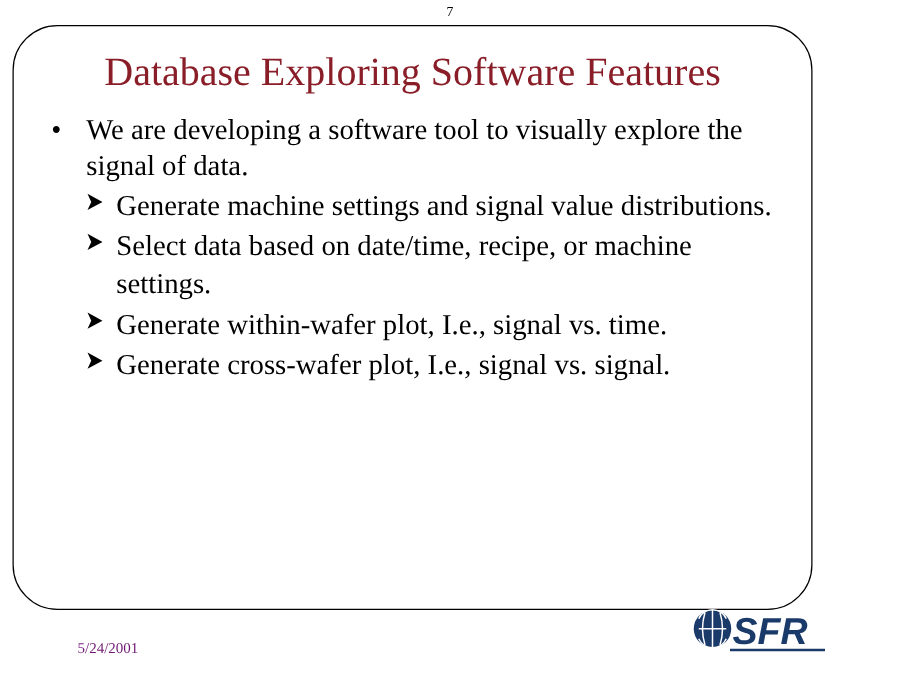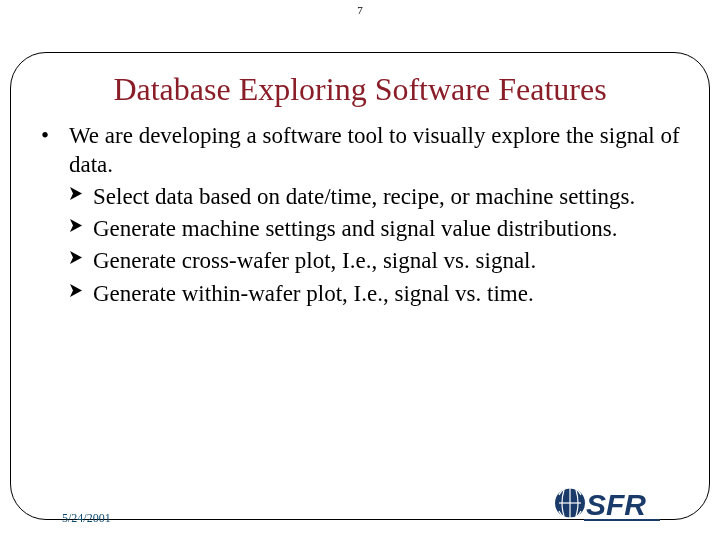--- a/index.html
+++ b/index.html
@@ -17,25 +17,24 @@
     left: 0;
     width: 100%;
     text-align: center;
     font-size: 11px;
     color: #000;
   }
   .frame {
     position: absolute;
     top: 20px;
     left: 10px;
-    width: 700px;
+    width: 640px;
     height: 468px;
     border: 1.5px solid #000;
     border-radius: 36px;
-    margin-top: 32px;
   }
   .title {
     font-size: 32px;
     color: #8a1e28;
     text-align: center;
     margin-top: 18px;
     font-weight: normal;
   }
   .content {
     margin-top: 14px;
@@ -74,21 +73,21 @@
     position: relative;
     top: 4px;
   }
   .sub-marker svg { display: block; }
   .sub-text { flex: 1; }
   .footer-date {
     position: absolute;
     left: 62px;
     bottom: 14px;
     font-size: 12px;
-    color: #0c4a6e;
+    color: #701a75;
   }
   .logo {
     position: absolute;
     right: 56px;
     bottom: 16px;
     width: 110px;
     height: 42px;
   }
 </style>
 </head>
@@ -105,45 +104,45 @@
       <div class="bullet-text">We are developing a software tool to visually explore the signal of data.</div>
     </div>
 
     <div class="sub-list">
       <div class="sub-row">
         <div class="sub-marker">
           <svg width="15" height="15" viewBox="0 0 15 15">
               <polygon points="1,1 13,7.5 1,14 4,7.5" fill="#000"></polygon>
             </svg>
         </div>
+        <div class="sub-text">Generate machine settings and signal value distributions.</div>
+      </div>
+      <div class="sub-row">
+        <div class="sub-marker">
+          <svg width="15" height="15" viewBox="0 0 15 15">
+              <polygon points="1,1 13,7.5 1,14 4,7.5" fill="#000"></polygon>
+            </svg>
+        </div>
         <div class="sub-text">Select data based on date/time, recipe, or machine settings.</div>
       </div>
       <div class="sub-row">
         <div class="sub-marker">
           <svg width="15" height="15" viewBox="0 0 15 15">
               <polygon points="1,1 13,7.5 1,14 4,7.5" fill="#000"></polygon>
             </svg>
         </div>
-        <div class="sub-text">Generate machine settings and signal value distributions.</div>
+        <div class="sub-text">Generate within-wafer plot, I.e., signal vs. time.</div>
       </div>
       <div class="sub-row">
         <div class="sub-marker">
           <svg width="15" height="15" viewBox="0 0 15 15">
               <polygon points="1,1 13,7.5 1,14 4,7.5" fill="#000"></polygon>
             </svg>
         </div>
         <div class="sub-text">Generate cross-wafer plot, I.e., signal vs. signal.</div>
-      </div>
-      <div class="sub-row">
-        <div class="sub-marker">
-          <svg width="15" height="15" viewBox="0 0 15 15">
-              <polygon points="1,1 13,7.5 1,14 4,7.5" fill="#000"></polygon>
-            </svg>
-        </div>
-        <div class="sub-text">Generate within-wafer plot, I.e., signal vs. time.</div>
       </div>
     </div>
   </div>
 </div>
 
 <div class="footer-date">5/24/2001</div>
 
 <div class="logo">
   <svg width="110" height="42" viewBox="0 0 110 42">
     <ellipse cx="16" cy="21" rx="15" ry="15" fill="#1a3a6a"></ellipse>

